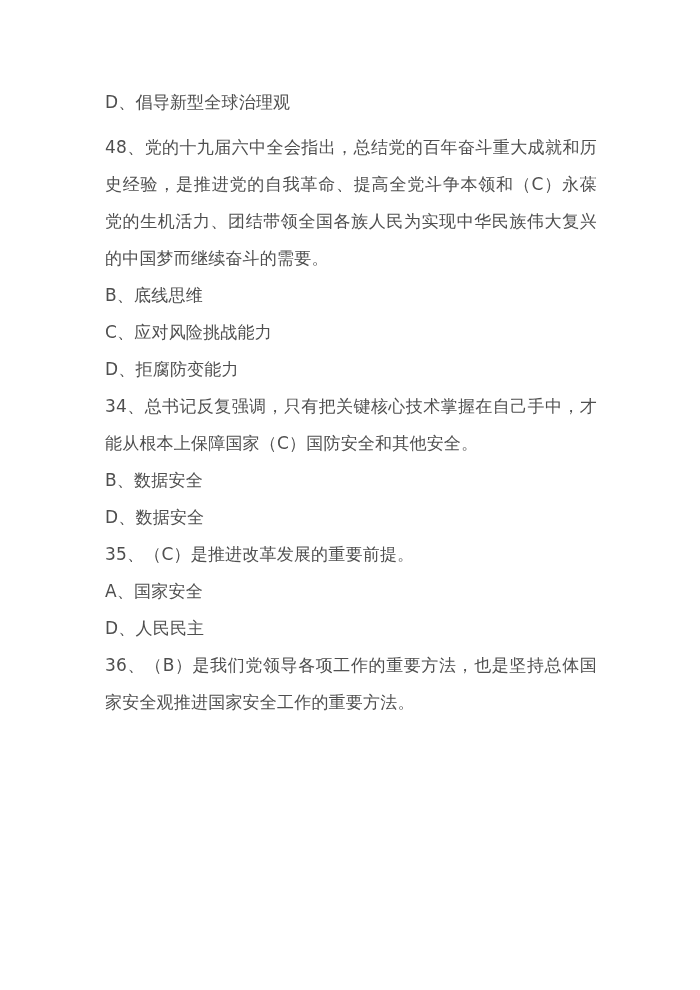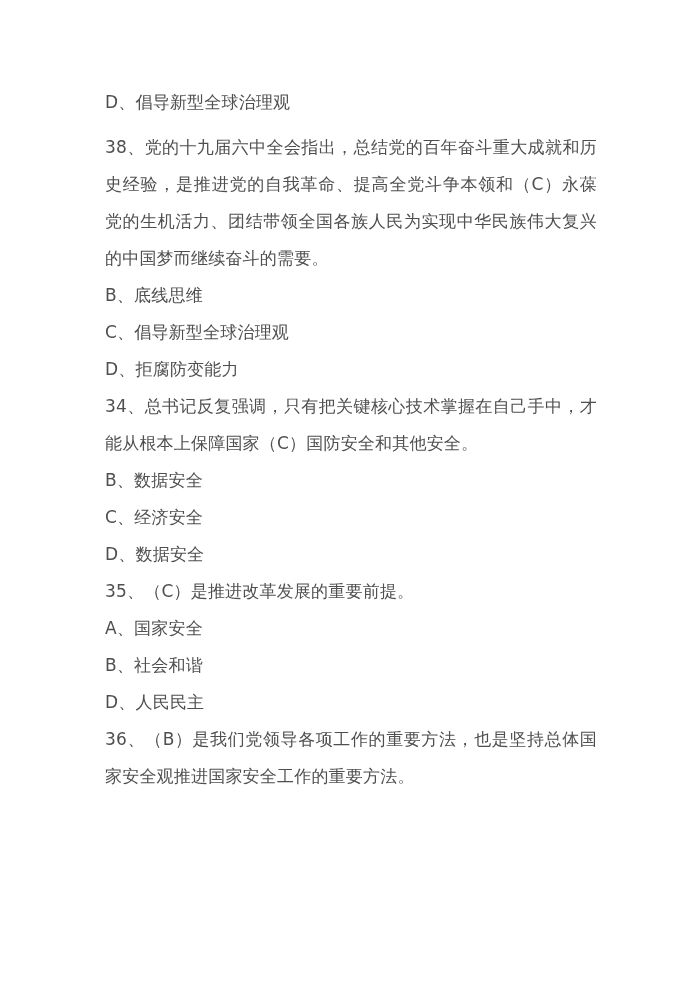--- a/index.html
+++ b/index.html
@@ -34,26 +34,24 @@
   }
   .doc-page p.tail-option {
     margin-bottom: 8px; 
   }
 </style>
 </head>
 <body>
 
 <div class="doc-page">
   <p class="tail-option">D、倡导新型全球治理观</p>
-  <p>38、党的十九届六中全会指出，总结党的百年奋斗重大成就和历史经验，是推进党的自我革命、提高全党斗争本领和（C）永葆党的生机活力、团结带领全国各族人民为实现中华民族伟大复兴的中国梦而继续奋斗的需要。</p>
+  <p>48、党的十九届六中全会指出，总结党的百年奋斗重大成就和历史经验，是推进党的自我革命、提高全党斗争本领和（C）永葆党的生机活力、团结带领全国各族人民为实现中华民族伟大复兴的中国梦而继续奋斗的需要。</p>
   <p>B、底线思维</p>
-  <p>C、倡导新型全球治理观</p>
+  <p>C、应对风险挑战能力</p>
   <p>D、拒腐防变能力</p>
   <p>34、总书记反复强调，只有把关键核心技术掌握在自己手中，才能从根本上保障国家（C）国防安全和其他安全。</p>
   <p>B、数据安全</p>
-  <p>C、经济安全</p>
   <p>D、数据安全</p>
   <p>35、（C）是推进改革发展的重要前提。</p>
   <p>A、国家安全</p>
-  <p>B、社会和谐</p>
   <p>D、人民民主</p>
   <p>36、（B）是我们党领导各项工作的重要方法，也是坚持总体国家安全观推进国家安全工作的重要方法。</p>
 </div>
 
 </body></html>

